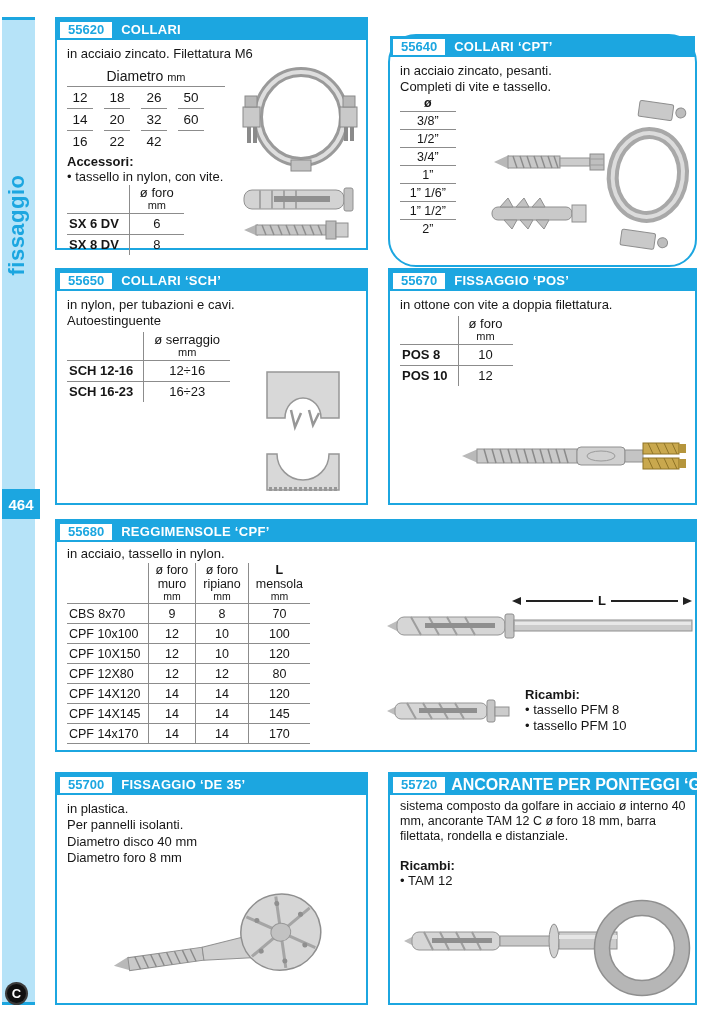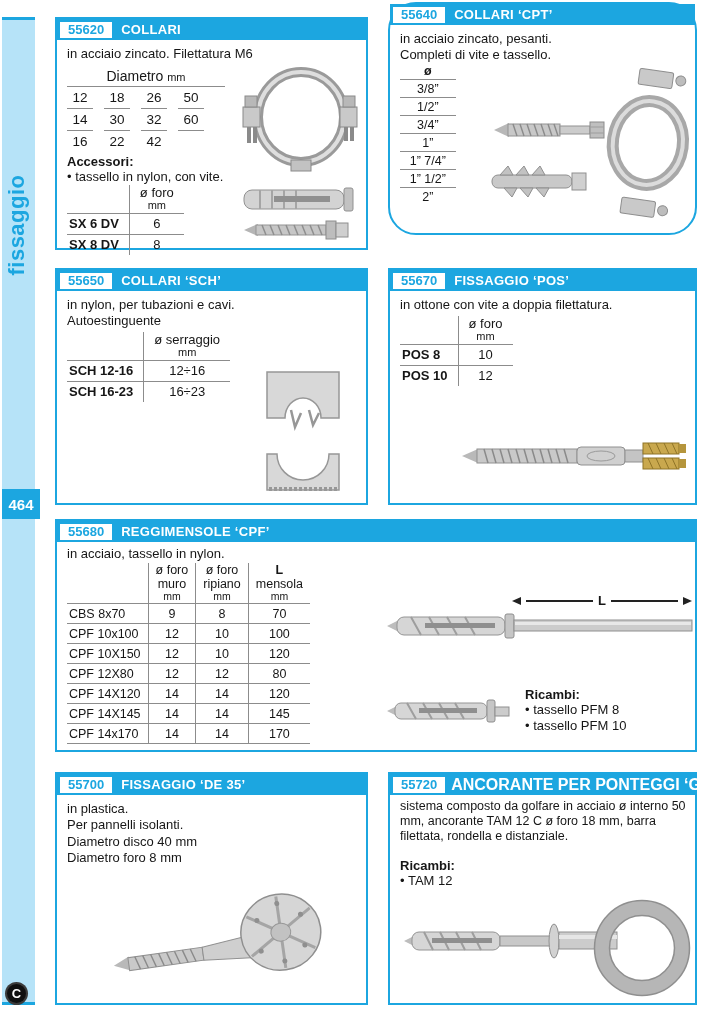--- a/index.html
+++ b/index.html
@@ -102,21 +102,21 @@
       <table class="seg-tbl">
         <tbody>
             <tr>
               <td>12</td>
               <td>18</td>
               <td>26</td>
               <td>50</td>
             </tr>
             <tr>
               <td>14</td>
-              <td>30</td>
+              <td>20</td>
               <td>32</td>
               <td>60</td>
             </tr>
             <tr>
               <td>16</td>
               <td>22</td>
               <td>42</td>
               <td></td>
             </tr>
           </tbody>
@@ -164,21 +164,21 @@
       <rect x="32" y="9" width="56" height="6" fill="#909090"></rect>
       <rect x="102" y="1" width="9" height="23" rx="2" fill="#c2c2c2" stroke="#919191"></rect>
       <polygon points="2,43 16,37 16,49" fill="#b5b5b5"></polygon>
       <rect x="14" y="38" width="70" height="10" fill="#c6c6c6" stroke="#939393"></rect>
       <path d="M20 38 l4 10 M28 38 l4 10 M36 38 l4 10 M44 38 l4 10 M52 38 l4 10 M60 38 l4 10 M68 38 l4 10 M76 38 l4 10" stroke="#8e8e8e" stroke-width="1.5"></path>
       <rect x="84" y="34" width="10" height="18" fill="#bdbdbd" stroke="#8e8e8e"></rect>
       <rect x="94" y="36" width="12" height="14" fill="#cfcfcf" stroke="#8e8e8e"></rect>
     </svg>
   </div>
 
-  <div class="cell" style="left:388px;top:2px;width:309px;height:233px;border-radius:28px;">
+  <div class="cell" style="left:388px;top:34px;width:309px;height:233px;border-radius:28px;">
     <div class="hdr">
       <span class="code">55640</span>
       <span class="hdr-title">COLLARI ‘CPT’</span>
     </div>
     <div class="desc" style="left:10px;top:27px;width:290px;">in acciaio zincato, pesanti.
 Completi di vite e tassello.</div>
     <table class="size-tbl" style="position:absolute;left:10px;top:60px;">
       <thead>
         <tr>
           <th>ø</th>
@@ -191,21 +191,21 @@
           <tr>
             <td>1/2”</td>
           </tr>
           <tr>
             <td>3/4”</td>
           </tr>
           <tr>
             <td>1”</td>
           </tr>
           <tr>
-            <td>1” 7/4”</td>
+            <td>1” 1/6”</td>
           </tr>
           <tr>
             <td>1” 1/2”</td>
           </tr>
           <tr>
             <td>2”</td>
           </tr>
         </tbody>
     </table>
     <svg class="fig" style="left:103px;top:112px;" width="115" height="28" viewBox="0 0 115 28">
@@ -441,21 +441,21 @@
           <circle cx="172" cy="81" r="2.5" fill="#8f8f8f"></circle>
       </g>
     </svg>
   </div>
 
   <div class="cell" style="left:388px;top:772px;width:309px;height:233px;">
     <div class="hdr">
       <span class="code">55720</span>
       <span class="hdr-title small">ANCORANTE PER PONTEGGI ‘GP 50 TAM 12 C’</span>
     </div>
-    <div class="desc" style="left:10px;top:25px;width:294px;font-size:12.5px;line-height:1.18;">sistema composto da golfare in acciaio ø interno 50 mm, ancorante TAM 12 C ø foro 18 mm, barra filettata, rondella e distanziale.</div>
+    <div class="desc" style="left:10px;top:25px;width:294px;font-size:12.5px;line-height:1.18;">sistema composto da golfare in acciaio ø interno 40 mm, ancorante TAM 12 C ø foro 18 mm, barra filettata, rondella e distanziale.</div>
     <div style="position:absolute;left:10px;top:84px;">
       <div class="blabel">Ricambi:</div>
       <div class="bitem">• TAM 12</div>
     </div>
     <svg class="fig" style="left:12px;top:118px;" width="290" height="108" viewBox="0 0 290 108">
       <polygon points="2,49 12,44 12,54" fill="#bdbdbd"></polygon>
       <rect x="10" y="40" width="88" height="18" rx="7" fill="#d6d6d6" stroke="#949494"></rect>
       <path d="M22 40 l9 18 M38 40 l9 18 M54 40 l9 18 M70 40 l9 18" stroke="#9e9e9e" stroke-width="2"></path>
       <rect x="30" y="46" width="60" height="5" fill="#8f8f8f"></rect>
       <rect x="98" y="44" width="52" height="10" fill="#c8c8c8" stroke="#909090"></rect>

